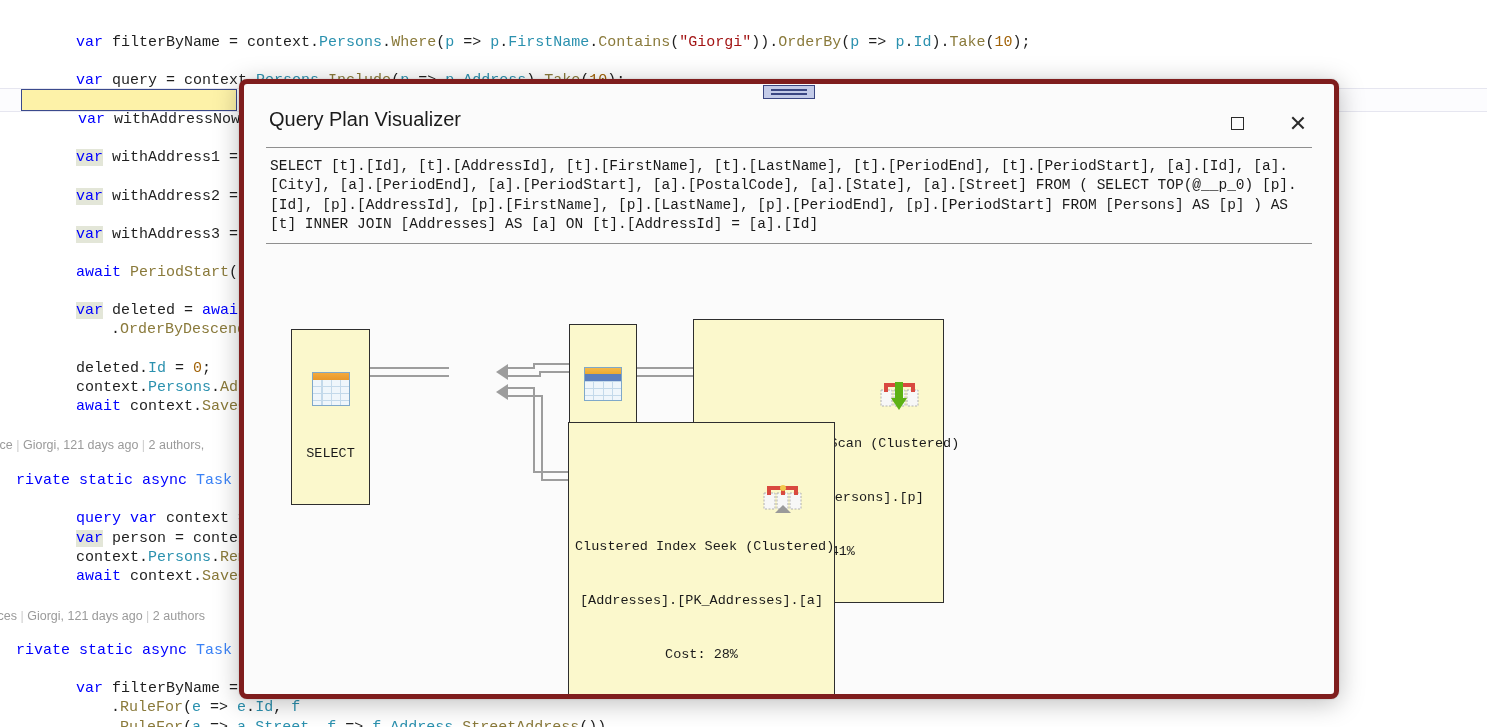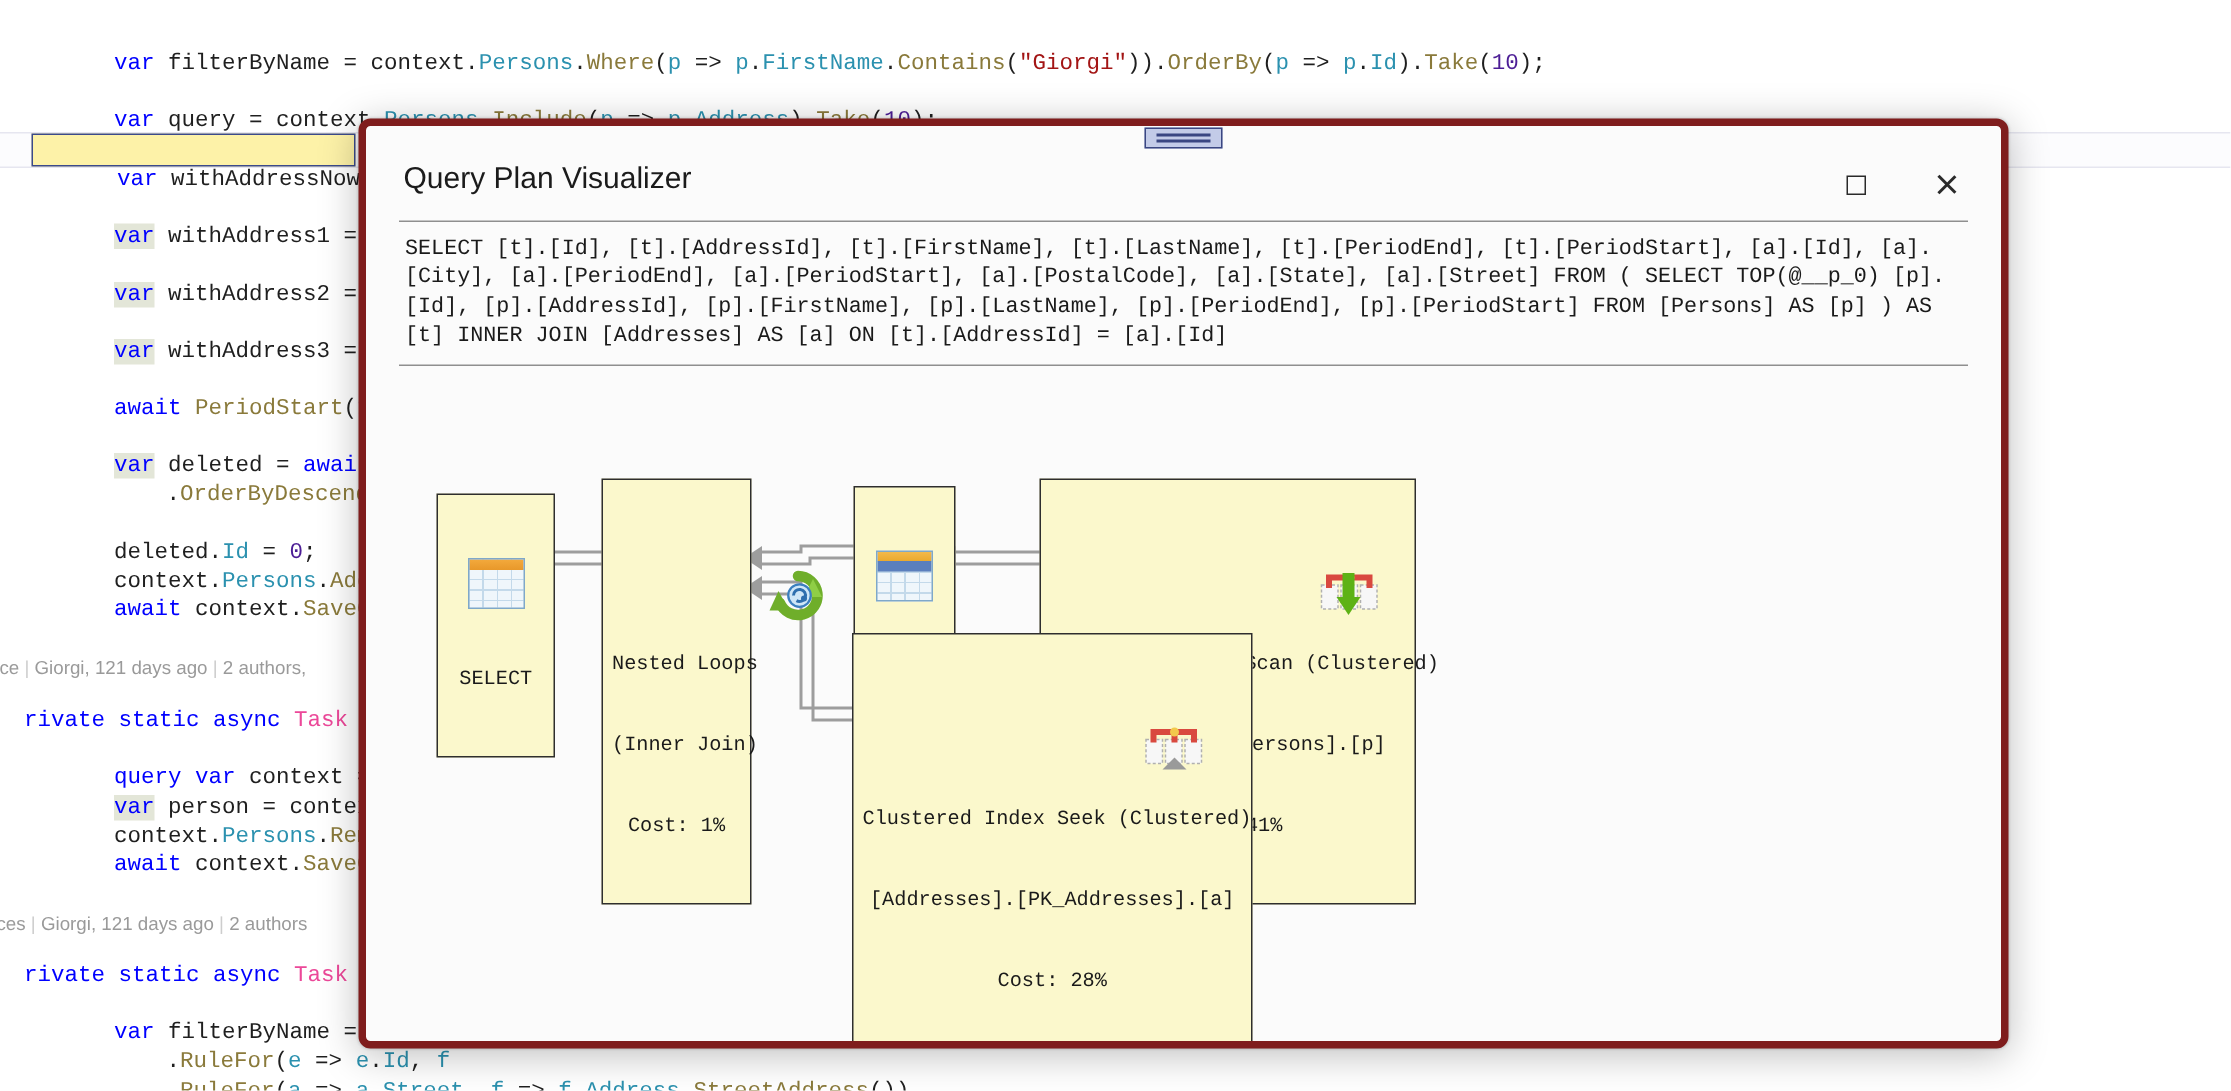--- a/index.html
+++ b/index.html
@@ -35,24 +35,24 @@
   }
   .sel-box {
     position: absolute;
     background: #fdf2a8;
     border: 1px solid #3b4a8c;
     height: 22px;
   }
   .kw      { color: #0000ff; }
   .kw2     { color: #2b91af; }
   .varkw   { color: #0000ff; background:#e3e6d8; }
-  .type    { color: #ec4899; }
+  .type    { color: #3b82f6; }
   .mth     { color: #8a7a3b; }
   .str     { color: #a31515; }
-  .num     { color: #4c1d95; }
+  .num     { color: #a16207; }
   .plain   { color: #1f1f1f; }
   .lens {
     position: absolute;
     font-family: "Liberation Sans", sans-serif;
     font-size: 12.5px;
     color: #9a9a9a;
     white-space: pre;
   }
   .lens .sep { color: #cdcdcd; }
   .squig {
@@ -310,35 +310,20 @@
           <polygon points="264,148 264,164 252,156"></polygon>
           <polygon points="393,128 393,144 381,136"></polygon>
         </g>
       </svg>
 
       <div class="node" style="left:47px; top:93px; width:79px;">
         <span class="ic-table nicon"></span>
         <span class="nlabel">SELECT</span>
       </div>
 
-      <div class="node" style="left:157px; top:83px; width:100px;">
-        <span class="nicon ic-loops">
-          <svg width="40" height="34" viewBox="0 0 40 34">
-            <path d="M20 4 A13 13 0 1 1 8 22" fill="none" stroke="#6fae2a" stroke-width="7" stroke-linecap="round"></path>
-            <polygon points="7,14 14,27 1,27" fill="#6fae2a"></polygon>
-            <polygon points="30,6 36,18 24,18" fill="#8fce45"></polygon>
-            <circle cx="21" cy="17" r="7.5" fill="#cfe6f7" stroke="#3b7fbf" stroke-width="1.5"></circle>
-            <path d="M17 17 a4 4 0 1 1 2 3.4" fill="none" stroke="#2f6fae" stroke-width="2"></path>
-            <circle cx="24" cy="19" r="2" fill="#2f6fae"></circle>
-          </svg>
-        </span>
-        <span class="nlabel">Nested Loops</span>
-        <span class="nlabel">(Inner Join)</span>
-        <span class="nlabel">Cost: 1%</span>
-      </div>
 
       <div class="node" style="left:325px; top:88px; width:68px;">
         <span class="ic-table top-var nicon"></span>
         <span class="nlabel">Top</span>
         <span class="nlabel">Cost: 0%</span>
       </div>
 
       <div class="node" style="left:449px; top:83px; width:251px;">
         <span class="nicon ic-idx">
           <svg width="46" height="34" viewBox="0 0 46 34">

